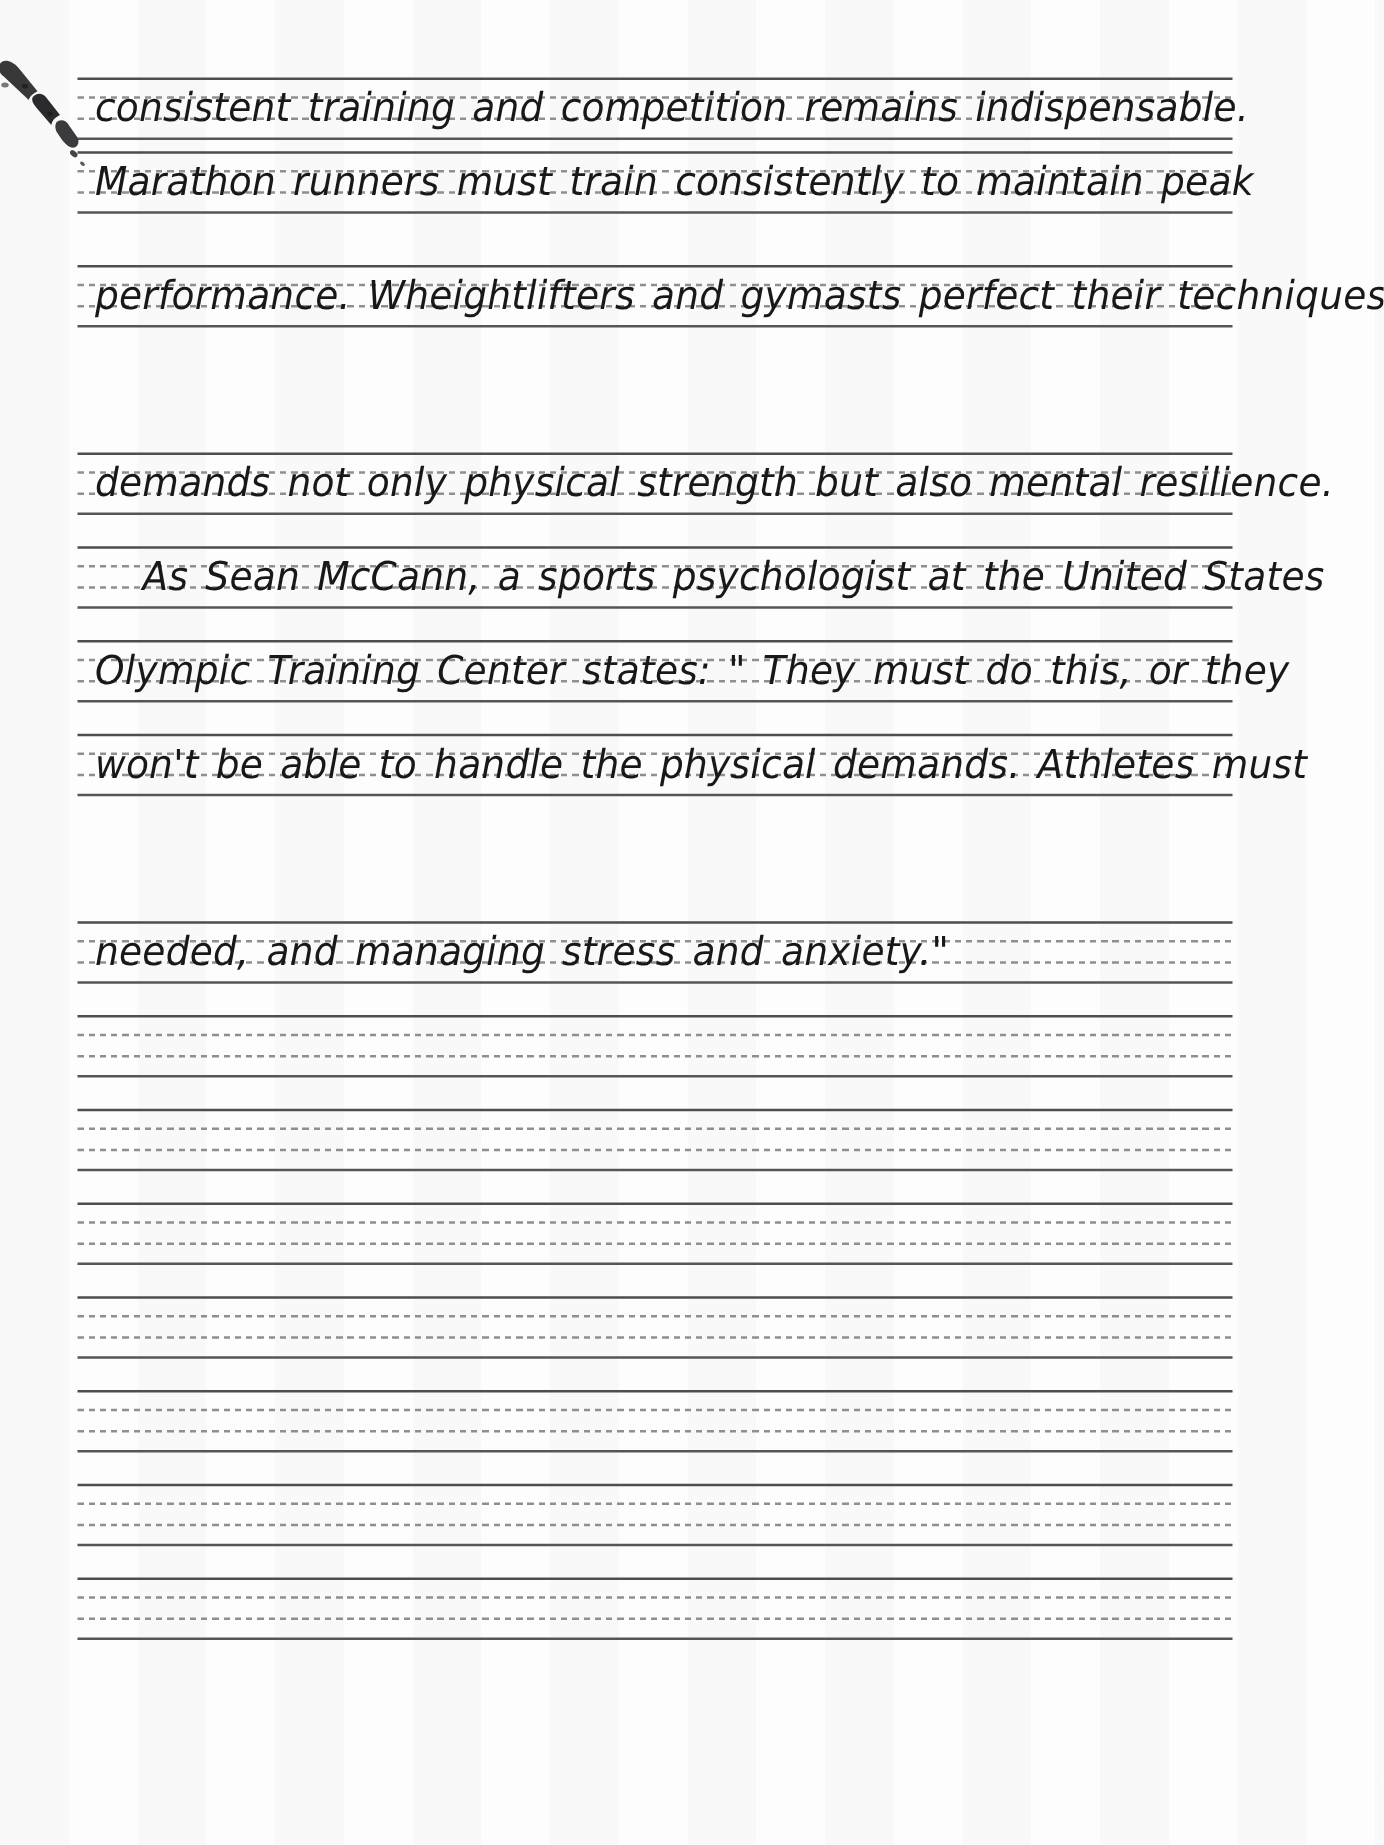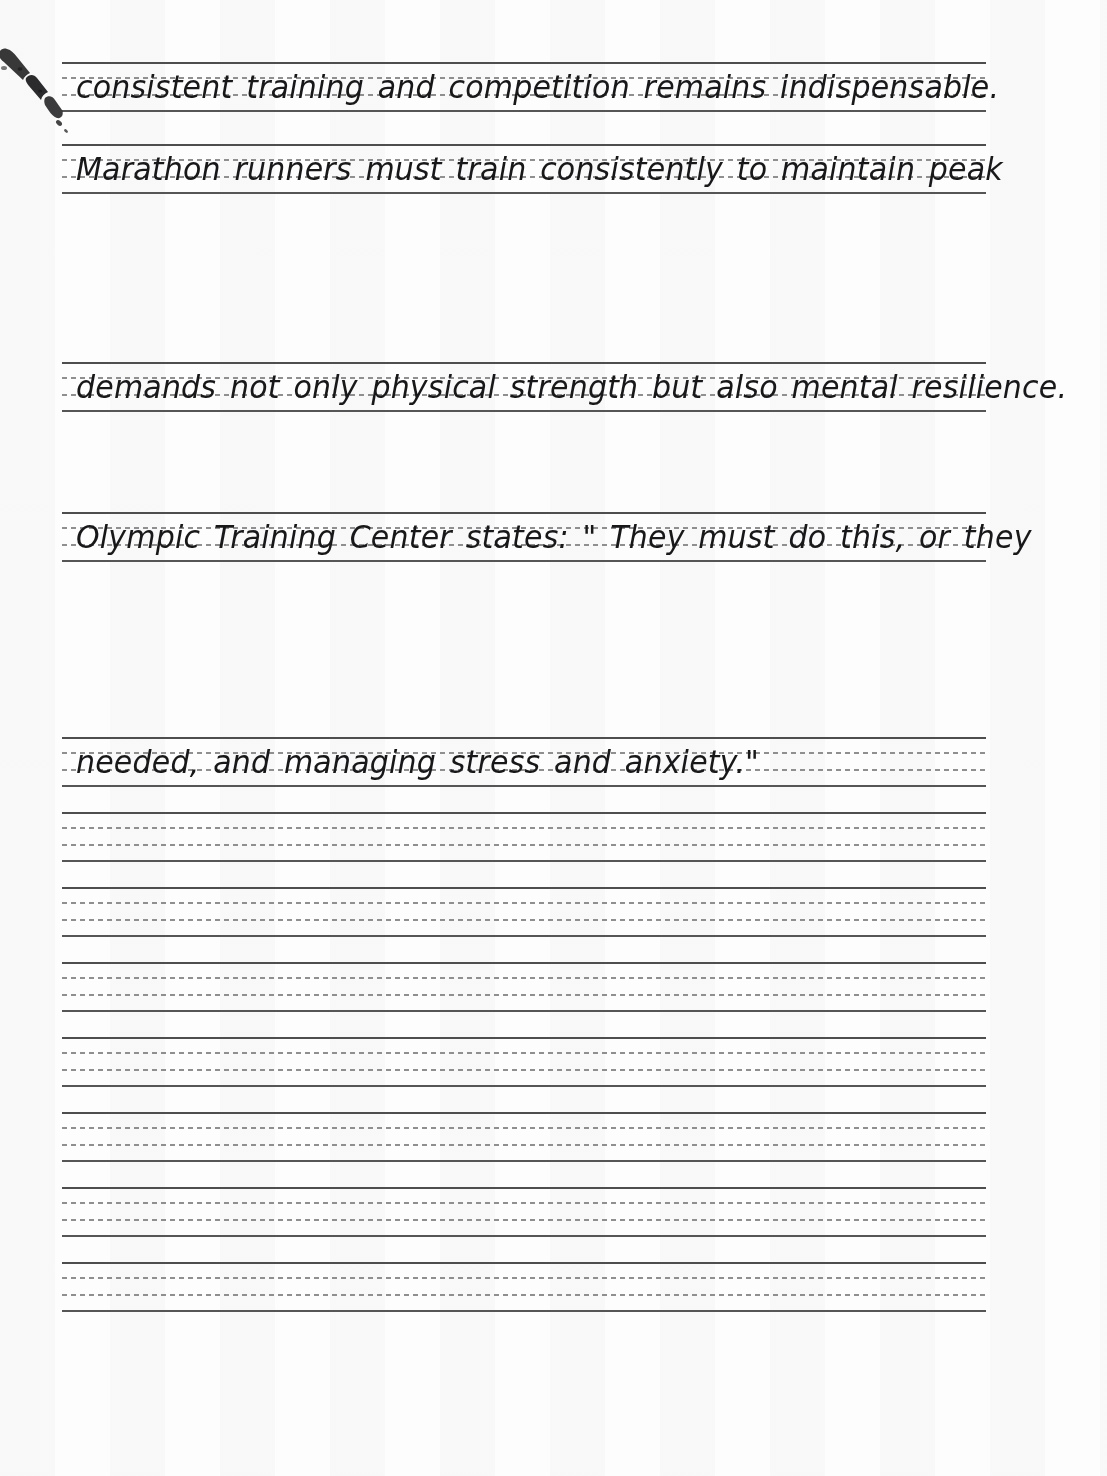--- a/index.html
+++ b/index.html
@@ -72,21 +72,21 @@
   .smudge {
     position: absolute;
     left: -4px;
     top: 44px;
     width: 78px;
     height: 96px;
     z-index: 3;
   }
 
   
-  .u0  { top: 0px; }    .u1  { top: 82px; text-decoration: underline; }   .u2  { top: 150px; }
+  .u0  { top: 0px; }    .u1  { top: 59px; text-decoration: underline; }   .u2  { top: 150px; }
   .u3  { top: 225px; }  .u4  { top: 300px; text-decoration: underline; }  .u5  { top: 375px; }
   .u6  { top: 450px; }  .u7  { top: 525px; }  .u8  { top: 600px; }
   .u9  { top: 675px; }  .u10 { top: 750px; }  .u11 { top: 825px; }
   .u12 { top: 900px; }  .u13 { top: 975px; }  .u14 { top: 1050px; }
   .u15 { top: 1125px; } .u16 { top: 1200px; }
 </style>
 </head>
 <body>
 
 <div class="page">
@@ -105,31 +105,40 @@
   <div class="ruled-area">
 
     <div class="line-unit u0">
       <span class="hw">consistent training and competition remains indispensable.</span>
     </div>
 
     <div class="line-unit u1">
       <span class="hw">Marathon runners must train consistently to maintain peak</span>
     </div>
 
+    <div class="line-unit u2">
+      <span class="hw">performance. Wheightlifters and gymasts perfect their techniques</span>
+    </div>
 
 
     <div class="line-unit u4">
       <span class="hw">demands not only physical strength but also mental resilience.</span>
     </div>
 
+    <div class="line-unit u5">
+      <span class="hw indent">As Sean McCann, a sports psychologist at the United States</span>
+    </div>
 
     <div class="line-unit u6">
       <span class="hw">Olympic Training Center states: " They must do this, or they</span>
     </div>
 
+    <div class="line-unit u7">
+      <span class="hw">won't be able to handle the physical demands. Athletes must</span>
+    </div>
 
 
     <div class="line-unit u9">
       <span class="hw">needed, and managing stress and anxiety."</span>
     </div>
 
     <div class="line-unit u10"></div>
     <div class="line-unit u11"></div>
     <div class="line-unit u12"></div>
     <div class="line-unit u13"></div>

